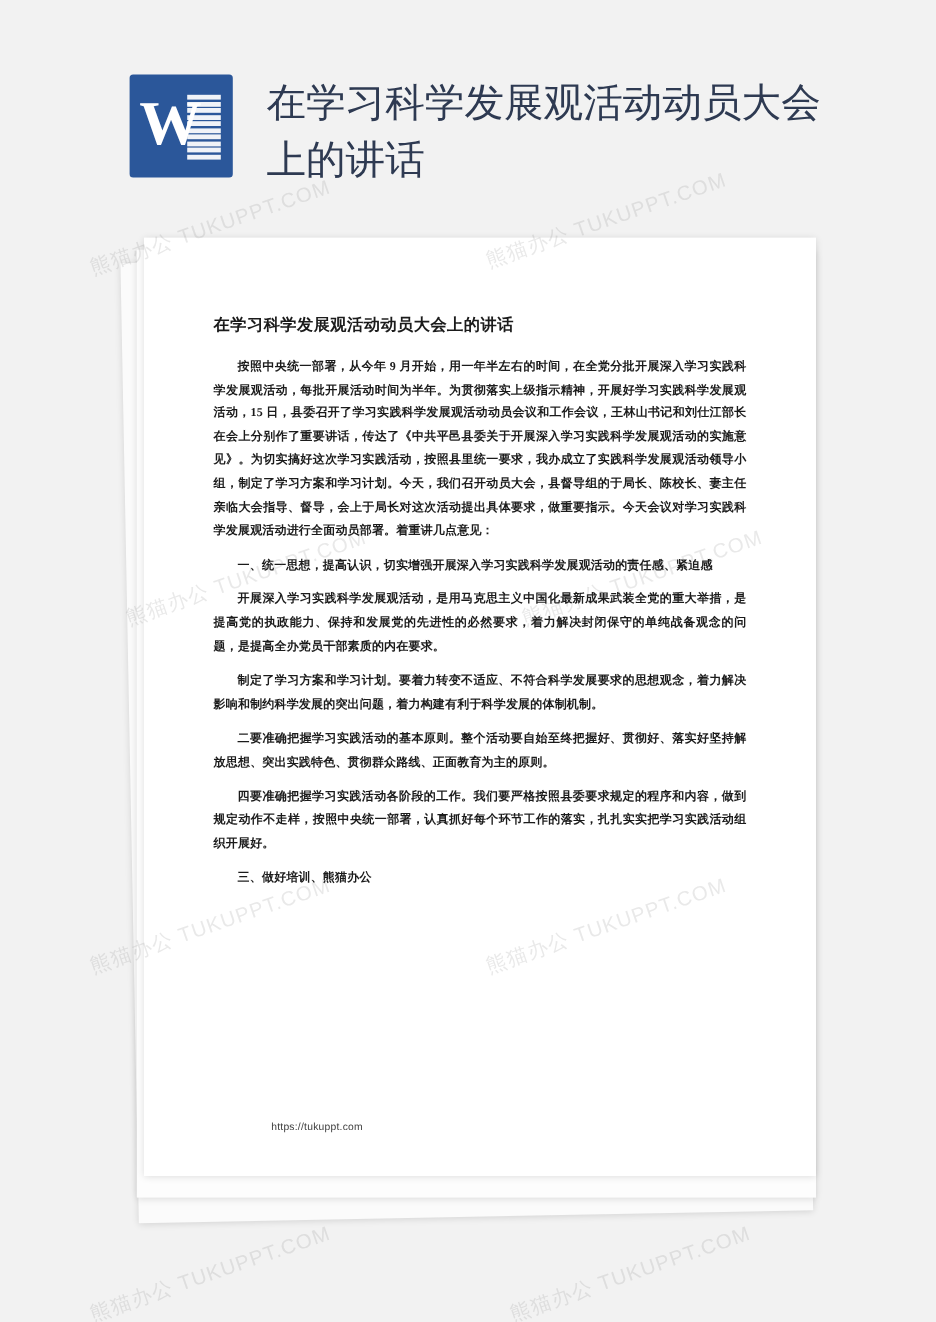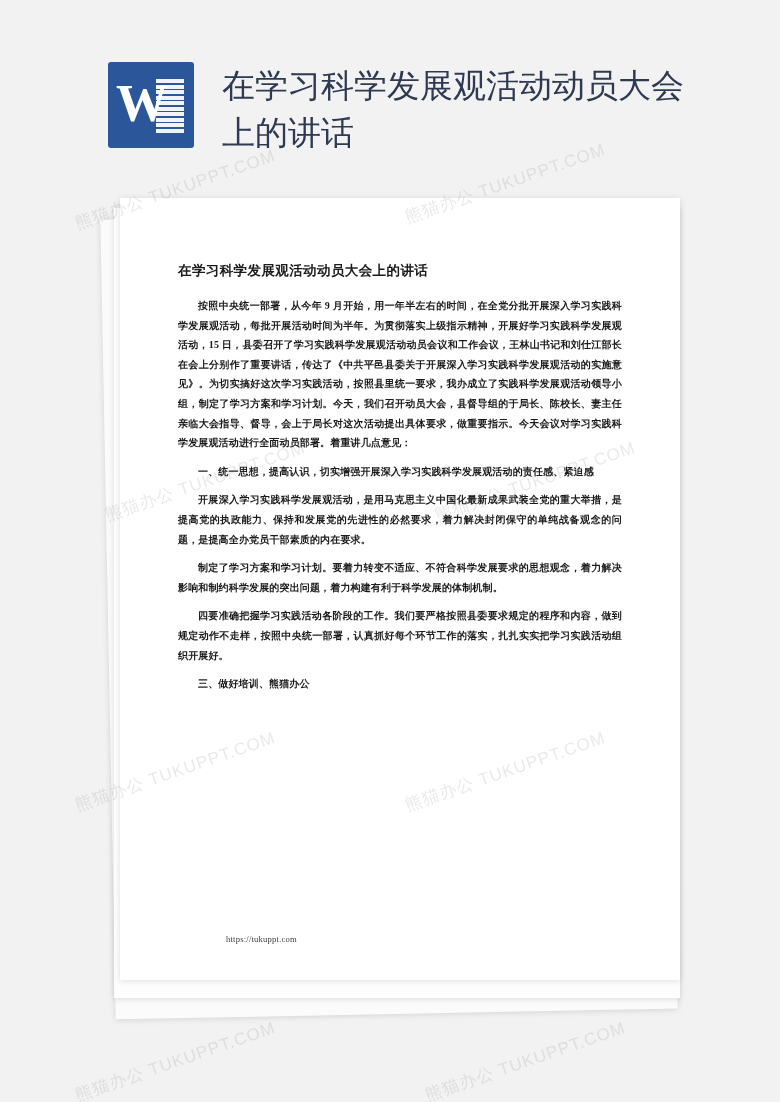--- a/index.html
+++ b/index.html
@@ -134,21 +134,21 @@
     margin: 0 0 9px 0;
     text-align: justify;
     text-indent: 2em;
     letter-spacing: .15px;
     font-weight: bold;
   }
   .doc-footer {
     position: absolute;
     left: 58px;
     bottom: 36px;
-    font-family: Liberation Serif, serif;
+    font-family: Liberation Sans, sans-serif;
     font-size: 8.6px;
     color: #3d3d3d;
     letter-spacing: .2px;
     padding-left: 48px;
   }
 
   
   .wm {
     position: absolute;
     color: rgba(120,120,120,.16);
@@ -186,20 +186,21 @@
 <div class="stack">
   <div class="paper back2"></div>
   <div class="paper back1"></div>
   <div class="paper front">
     <div class="doc-inner">
       <div class="doc-heading">在学习科学发展观活动动员大会上的讲话</div>
       <p class="doc-p">按照中央统一部署，从今年 9 月开始，用一年半左右的时间，在全党分批开展深入学习实践科学发展观活动，每批开展活动时间为半年。为贯彻落实上级指示精神，开展好学习实践科学发展观活动，15 日，县委召开了学习实践科学发展观活动动员会议和工作会议，王林山书记和刘仕江部长在会上分别作了重要讲话，传达了《中共平邑县委关于开展深入学习实践科学发展观活动的实施意见》。为切实搞好这次学习实践活动，按照县里统一要求，我办成立了实践科学发展观活动领导小组，制定了学习方案和学习计划。今天，我们召开动员大会，县督导组的于局长、陈校长、妻主任亲临大会指导、督导，会上于局长对这次活动提出具体要求，做重要指示。今天会议对学习实践科学发展观活动进行全面动员部署。着重讲几点意见：</p>
       <p class="doc-p">一、统一思想，提高认识，切实增强开展深入学习实践科学发展观活动的责任感、紧迫感</p>
       <p class="doc-p">开展深入学习实践科学发展观活动，是用马克思主义中国化最新成果武装全党的重大举措，是提高党的执政能力、保持和发展党的先进性的必然要求，着力解决封闭保守的单纯战备观念的问题，是提高全办党员干部素质的内在要求。</p>
       <p class="doc-p">制定了学习方案和学习计划。要着力转变不适应、不符合科学发展要求的思想观念，着力解决影响和制约科学发展的突出问题，着力构建有利于科学发展的体制机制。</p>
+      <p class="doc-p">二要准确把握学习实践活动的基本原则。整个活动要自始至终把握好、贯彻好、落实好坚持解放思想、突出实践特色、贯彻群众路线、正面教育为主的原则。</p>
       <p class="doc-p">四要准确把握学习实践活动各阶段的工作。我们要严格按照县委要求规定的程序和内容，做到规定动作不走样，按照中央统一部署，认真抓好每个环节工作的落实，扎扎实实把学习实践活动组织开展好。</p>
       <p class="doc-p">三、做好培训、熊猫办公</p>
     </div>
     <div class="doc-footer">https://tukuppt.com</div>
   </div>
 </div>
 
 <div id="watermark-layer">
     <div class="wm" style="left: 70px; top: 178px;">熊猫办公 TUKUPPT.COM</div>
     <div class="wm" style="left: 400px; top: 172px;">熊猫办公 TUKUPPT.COM</div>

